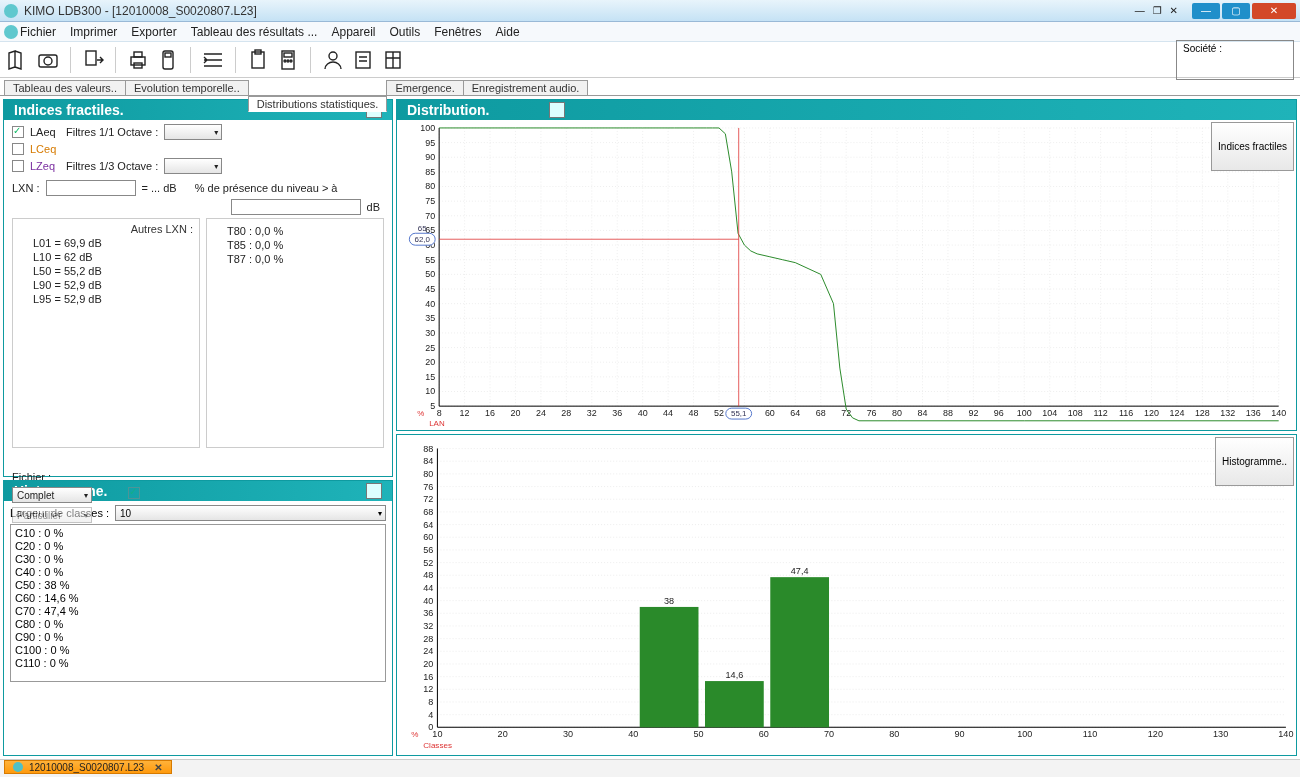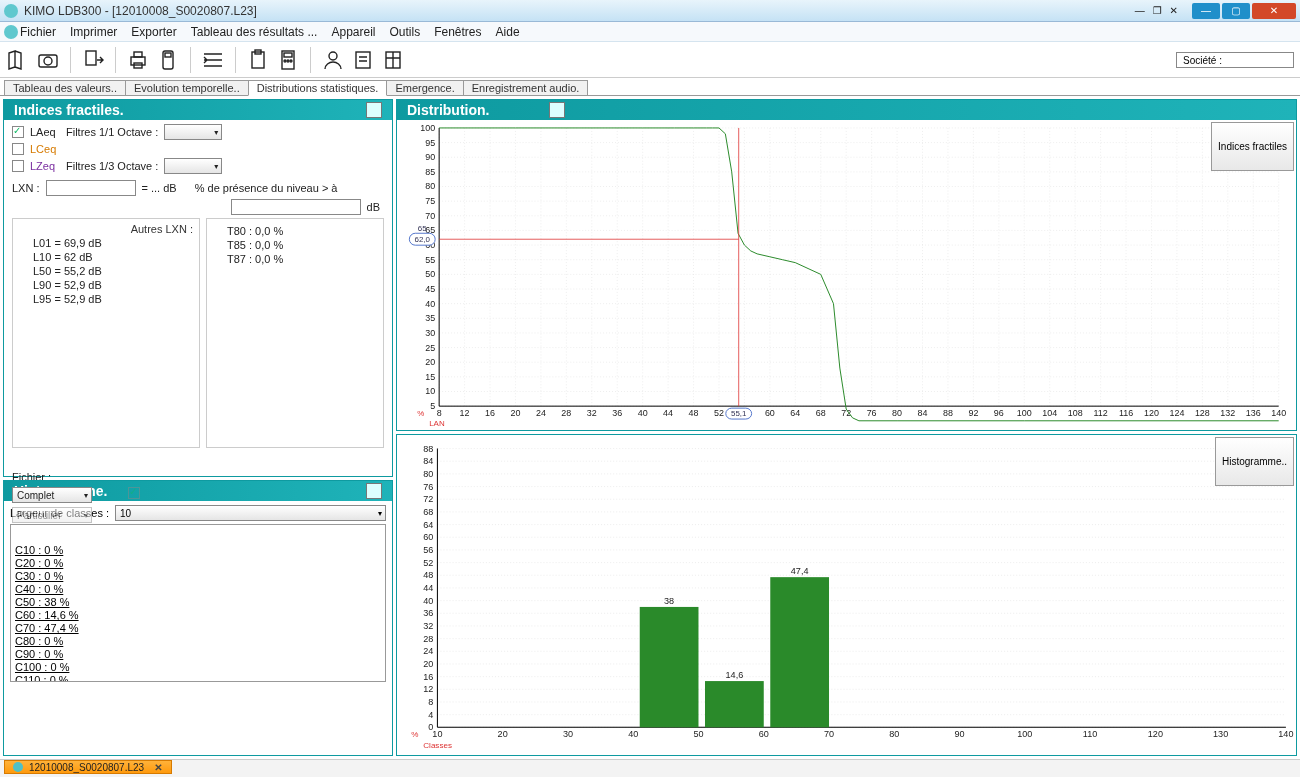--- a/index.html
+++ b/index.html
@@ -17,26 +17,26 @@
 
 
 .menubar { height: 20px; background: #f6f9fc; border-bottom: 1px solid #d5e4ef; display:flex; align-items:center; padding-left: 20px; gap: 14px; font-size: 12px; color:#222;}
 .menubar .logo { position:absolute; left:4px; width:14px; height:14px; border-radius:50%; background:#5fc8ce; }
 
 
 .toolbar { height: 36px; background: #fff; border-bottom: 1px solid #ccc; display:flex; align-items:center; padding: 0 6px; gap: 6px; }
 .tb-icon { width: 24px; height: 24px; display:inline-flex; align-items:center; justify-content:center; }
 .tb-sep { width:1px; height:26px; background:#ccc; margin:0 4px; }
 .tb-icon svg { stroke:#222; fill:none; stroke-width:1.4; }
-.societe-box { margin-left:auto; border:1px solid #888; width:118px; height:16px; padding:2px 6px; font-size:10px; }
+.societe-box { margin-left:auto; border:1px solid #888; width:118px; height:40px; padding:2px 6px; font-size:10px; }
 
 
 .tabs { height: 18px; display:flex; align-items:flex-end; padding-left:4px; gap:0; border-bottom:1px solid #999; font-size:11px; }
 .tab { padding: 1px 8px; border:1px solid #999; border-bottom:none; background:#f1f1f1; margin-right:-1px; color:#333; }
-.tab.active { background:#fff; font-weight:normal; position:relative; top:1px; border-bottom:1px solid #fff;}
+.tab.active { background:#fff; font-weight:normal; position:relative; top:17px; border-bottom:1px solid #fff;}
 
 
 .main { display:flex; height: calc(777px - 22px - 20px - 36px - 18px - 18px); }
 .left { width: 396px; display:flex; flex-direction:column; gap:3px; padding:3px; }
 .right { flex:1; display:flex; flex-direction:column; gap:3px; padding:3px 3px 3px 0; }
 
 .panel { border:1px solid #0e9aa0; }
 .panel-header { background: linear-gradient(to right,#0e9aa0,#1fb3b9); color:#fff; padding:2px 10px; font-size:14px; font-weight:bold; display:flex; align-items:center;}
 .panel-header .copy-icon { margin-left:auto; width:16px; height:16px; background:#dff; border:1px solid #777; }
 
@@ -58,21 +58,21 @@
 .autres-box { border:1px solid #ccc; padding:4px 6px; width:188px; height:230px; }
 .presence-box { border:1px solid #ccc; padding:4px 6px; flex:1; height:230px; }
 .autres-box .lbl, .presence-box .lbl { font-size:11px; color:#333; margin-bottom:2px;text-align:right; }
 .lxn-list div, .t-list div { font-size:11px; margin:2px 0 2px 14px; }
 
 .fichier-row { display:flex; gap:36px; align-items:center; margin-top:23px;}
 .fichier-col { display:flex; flex-direction:column; gap:4px; }
 
 .panel-histo-left { flex:1; min-height:0; }
 .histo-body { padding:4px 6px; }
-.class-list { border:1px solid #999; height:158px; padding:19px 4px; font-size:11px; overflow-y:auto;text-decoration:underline; }
+.class-list { border:1px solid #999; height:158px; padding:2px 4px; font-size:11px; overflow-y:auto; }
 .class-list div{ line-height:13px; }
 
 .chart-wrap { position:relative; height:100%; }
 .chart-btn { position:absolute; right:2px; top:2px; font-size:10px; padding:18px 6px; border:1px solid #999; background:linear-gradient(#fff,#e8e8e8); }
 
 .panel-dist { height: 332px; }
 .panel-histo-right { flex:1; min-height:0; }
 
 
 .taskbar { height: 18px; background:#f3f3f3; border-top:1px solid #ccc; display:flex; padding:0 4px; }

